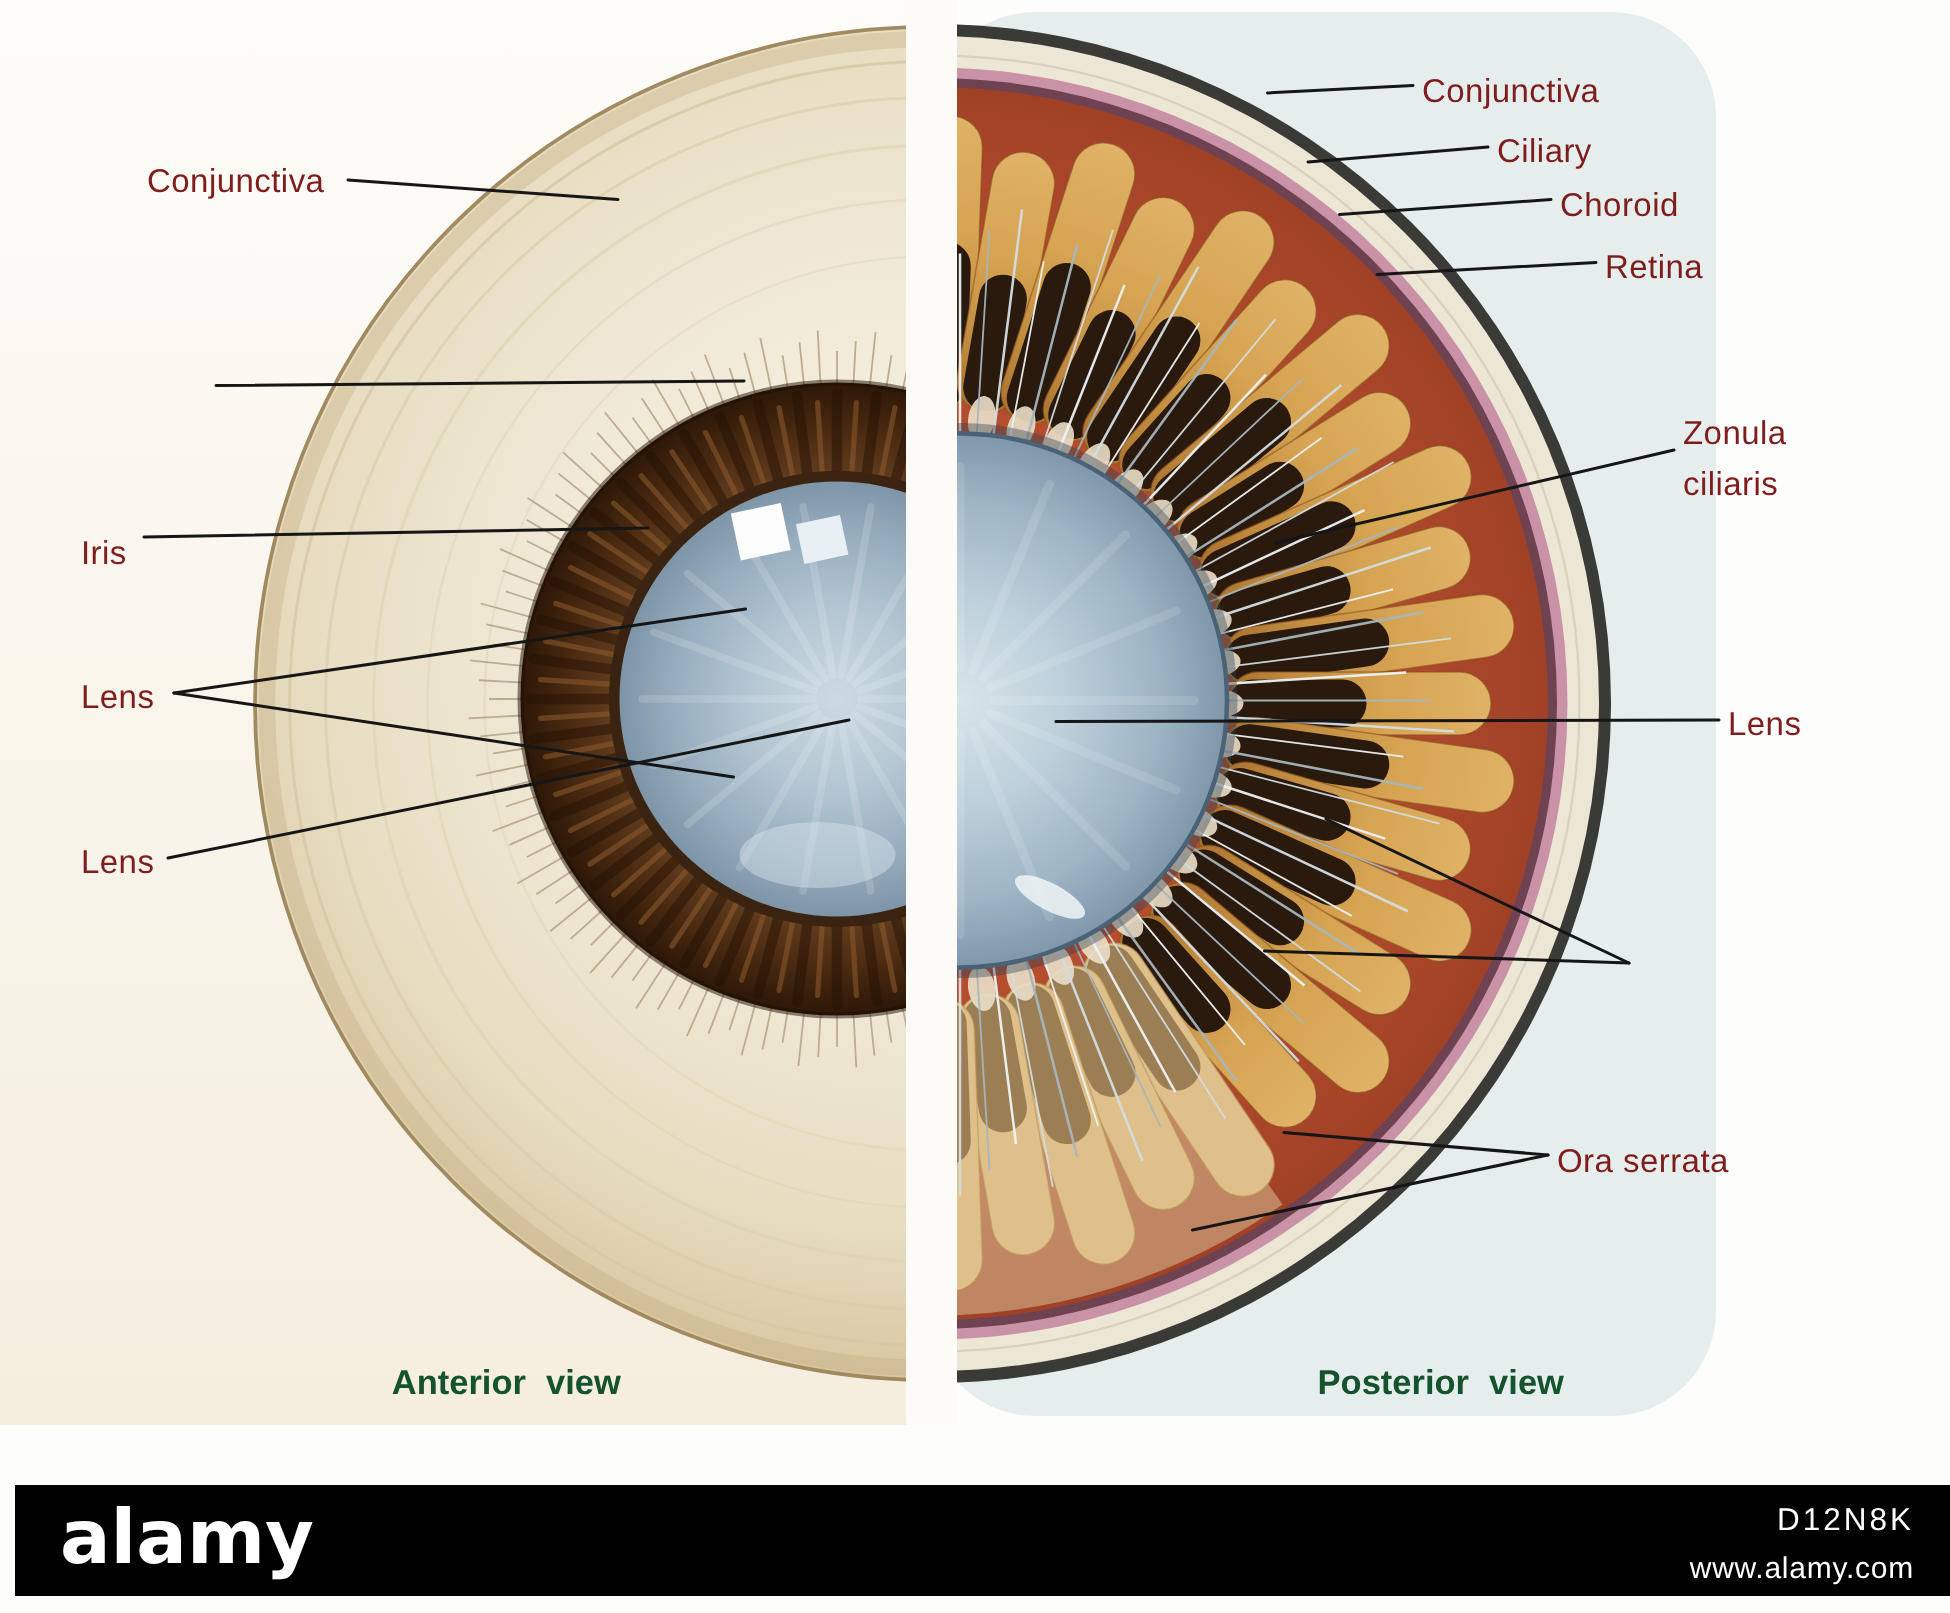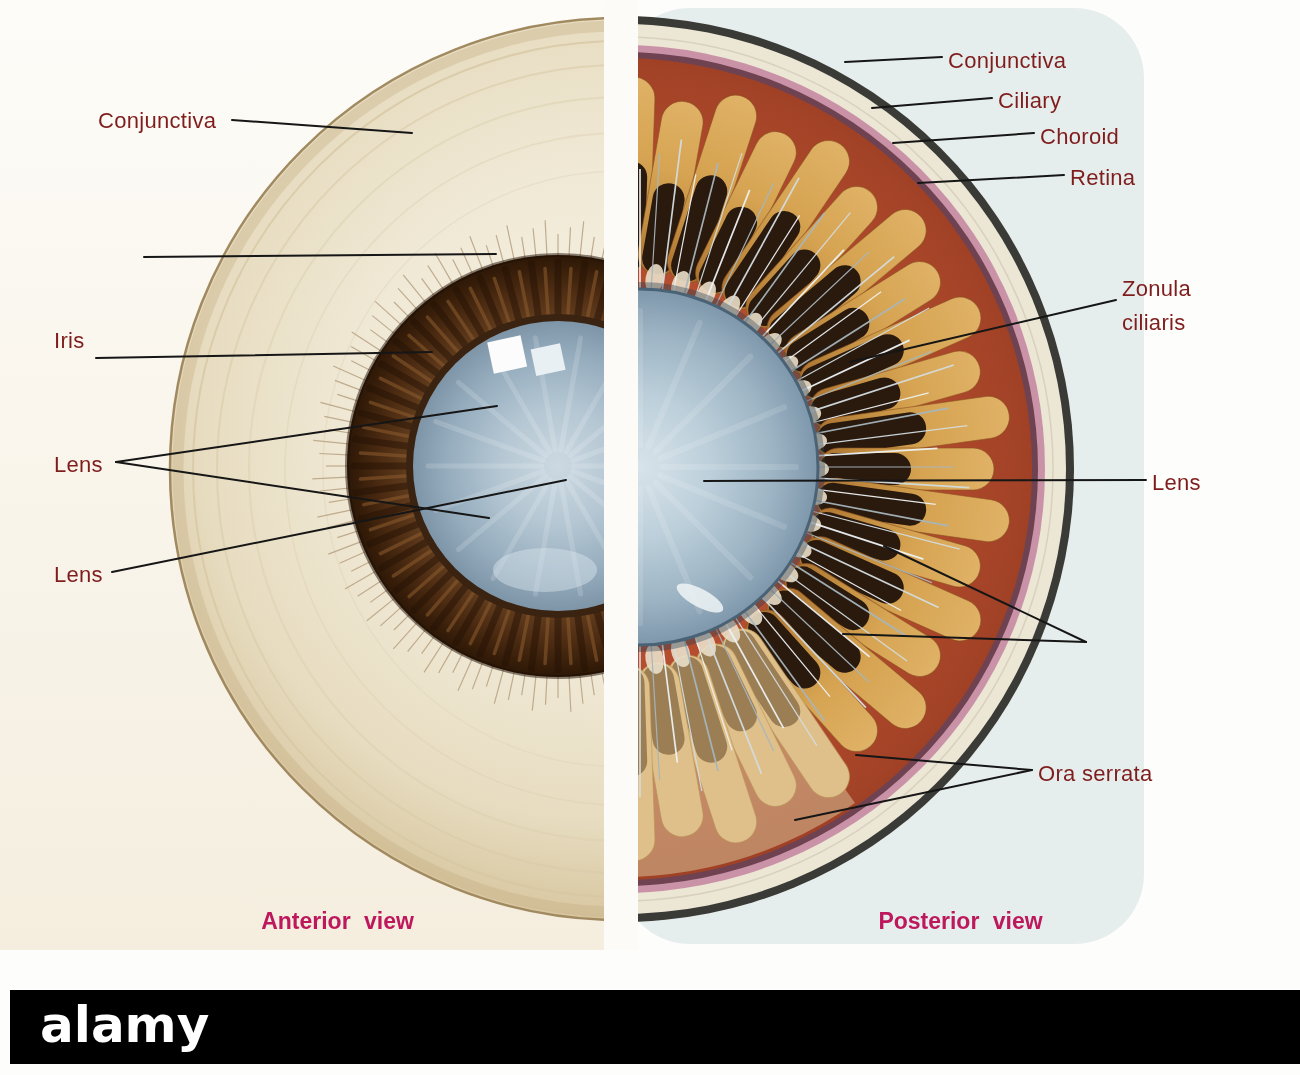--- a/index.html
+++ b/index.html
@@ -1,20 +1,20 @@
 <!DOCTYPE html>
 <html><head>
 <meta charset="utf-8">
 <style>
   html,body{margin:0;padding:0;background:#fdfdfb;}
   .stage{position:relative;width:1300px;height:1075px;background:#fdfdfb;overflow:hidden;
          font-family:"Liberation Sans",sans-serif;}
   #eye-svg{position:absolute;left:0;top:0;}
   .lbl{position:absolute;font-size:22px;color:#7f1d1d;letter-spacing:.3px;line-height:34px;white-space:nowrap;}
-  .caption{position:absolute;font-size:23px;font-weight:bold;color:#be185d;word-spacing:7px;text-align:center;}
+  .caption{position:absolute;font-size:23px;font-weight:bold;color:#14532d;word-spacing:7px;text-align:center;}
   .alamy-bar{position:absolute;left:10px;top:990px;width:1300px;height:74px;background:#000;}
   .brand{position:absolute;left:30px;top:50%;transform:translateY(-54%);color:#fff;font-size:50px;
          font-weight:bold;font-family:"DejaVu Sans",sans-serif;}
   .wm-right{position:absolute;right:34px;top:12px;color:#fff;text-align:right;}
   .wm-id{font-size:21px;letter-spacing:2px;}
   .wm-url{font-size:20px;margin-top:9px;letter-spacing:.5px;}
 </style>
 </head>
 <body>
 
@@ -550,34 +550,38 @@
       <line x1="1116" y1="300" x2="850" y2="362"></line>
       <line x1="1146" y1="480" x2="704" y2="481"></line>
       <line x1="1086" y1="642" x2="884" y2="546"></line>
       <line x1="1086" y1="642" x2="843" y2="634"></line>
       <line x1="1032" y1="770" x2="856" y2="755"></line>
       <line x1="1032" y1="770" x2="795" y2="820"></line>
     </g>
   </svg>
 
   <div class="lbl" style="left:98px;top:104px">Conjunctiva</div>
-  <div class="lbl" style="left:54px;top:324px">Iris</div>
+  <div class="lbl" style="left:54px;top:352px">Iris</div>
   <div class="lbl" style="left:54px;top:448px">Lens</div>
   <div class="lbl" style="left:54px;top:558px">Lens</div>
 
   <div class="lbl" style="left:948px;top:44px">Conjunctiva</div>
   <div class="lbl" style="left:998px;top:84px">Ciliary</div>
   <div class="lbl" style="left:1040px;top:120px">Choroid</div>
   <div class="lbl" style="left:1070px;top:161px">Retina</div>
   <div class="lbl" style="left:1122px;top:272px">
     <div>Zonula</div>
     <div>ciliaris</div>
   </div>
   <div class="lbl" style="left:1152px;top:466px">Lens</div>
   <div class="lbl" style="left:1038px;top:757px">Ora serrata</div>
 
   <div class="caption" style="left:225px;top:908px;width:225px">Anterior view</div>
   <div class="caption" style="left:843px;top:908px;width:235px">Posterior view</div>
 
   <div class="alamy-bar">
     <div class="brand">alamy</div>
+    <div class="wm-right">
+      <div class="wm-id">D12N8K</div>
+      <div class="wm-url">www.alamy.com</div>
+    </div>
   </div>
 </div>
 
 </body></html>

